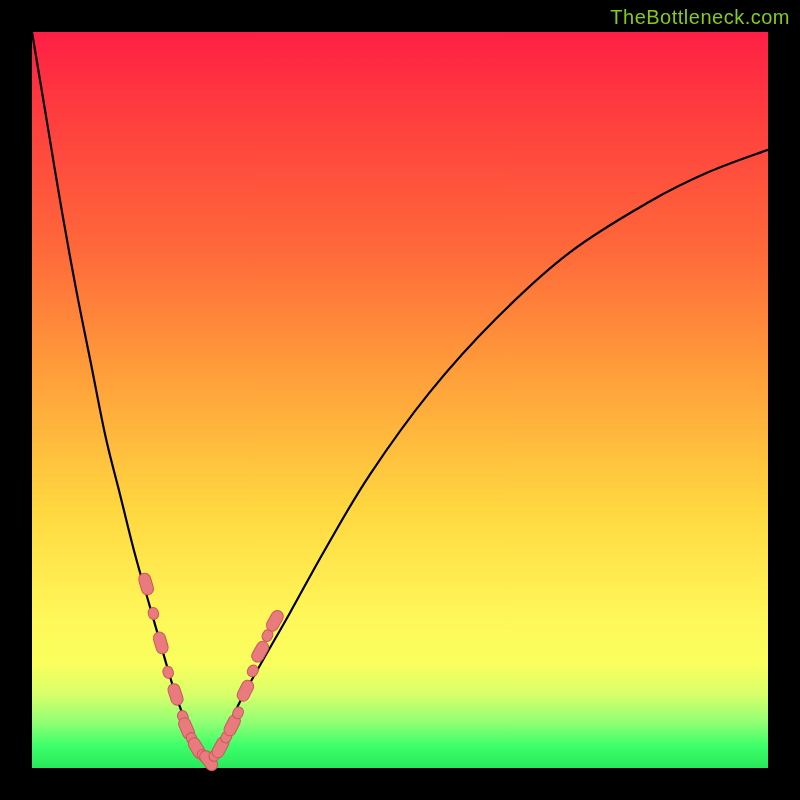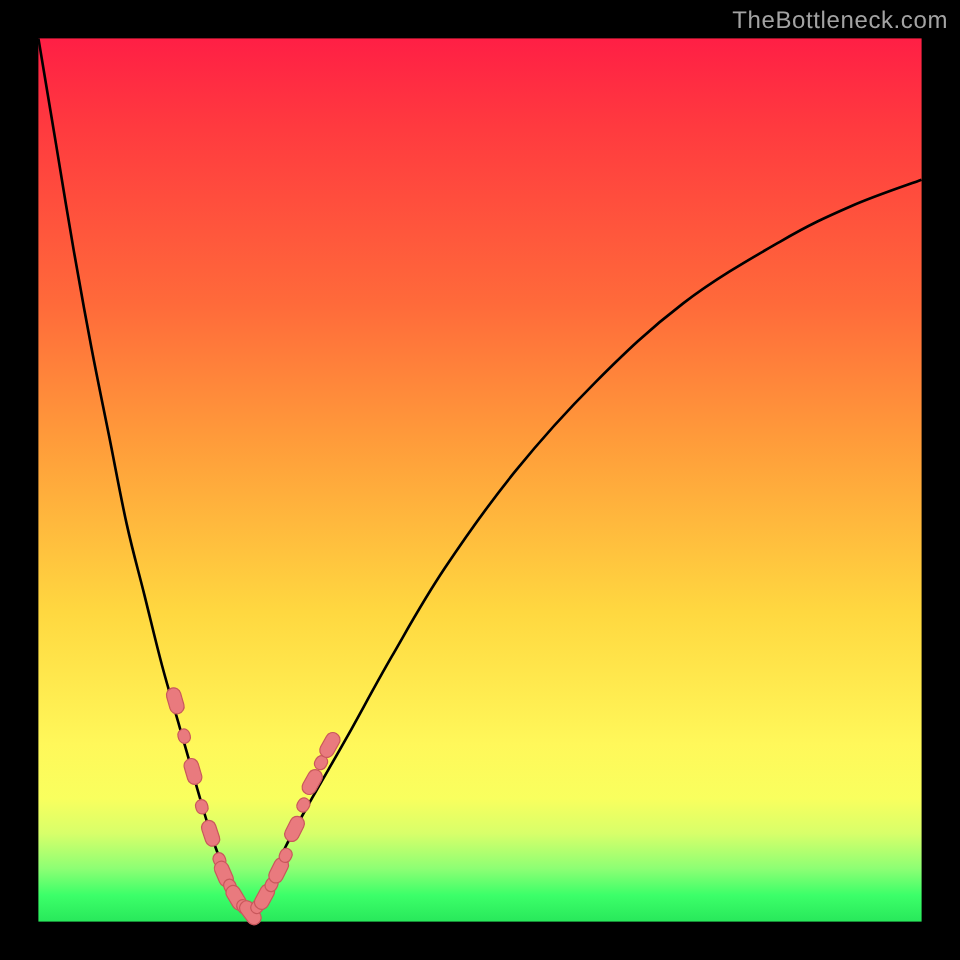--- a/index.html
+++ b/index.html
@@ -38,21 +38,21 @@
       #d8ff6a 90%,
       #8dff74 94%,
       #3cff69 97%,
       #28e85b 100%
     );
   }
   .watermark {
     position: absolute;
     top: 6px;
     right: 10px;
-    color: #a3a3a3;
+    color: #84cc16;
     font-size: 20px;
     letter-spacing: 0.5px;
     user-select: none;
   }
   svg.curves {
     position: absolute;
     left: 32px;
     top: 32px;
     width: 736px;
     height: 736px;

